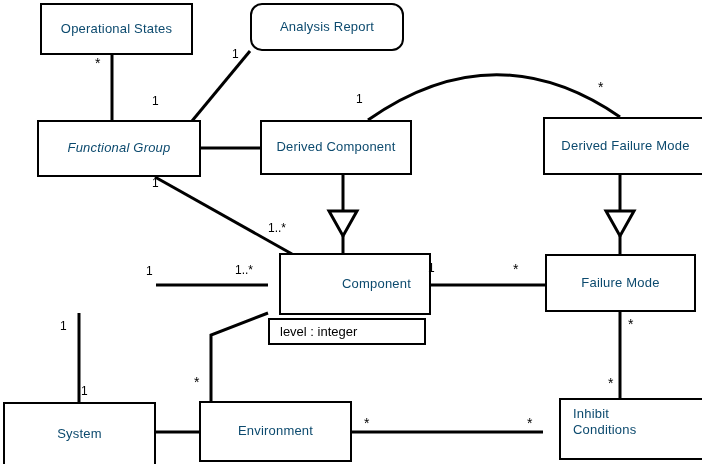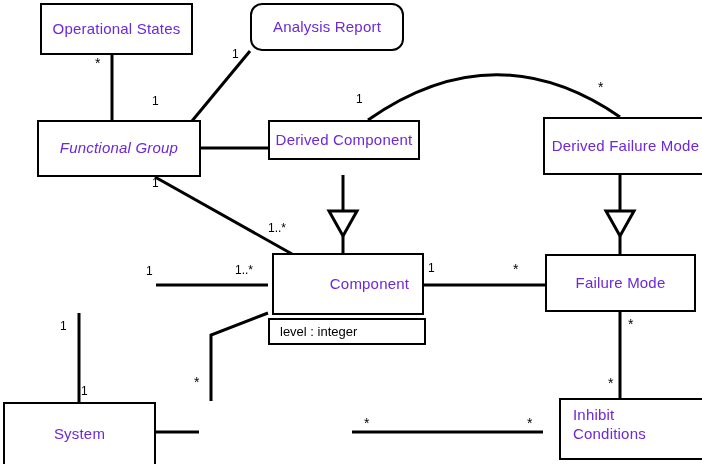--- a/index.html
+++ b/index.html
@@ -30,22 +30,22 @@
     z-index: 5;
   }
   .uml-name-compartment {
     display: flex;
     align-items: center;
     justify-content: center;
     width: 100%;
     height: 100%;
     box-sizing: border-box;
     text-align: center;
-    font-size: 15px;
-    color: #6d28d9;
+    font-size: 13px;
+    color: #0c4a6e;
     letter-spacing: 0.2px;
     line-height: 1.25;
   }
   .uml-name-compartment.left-align {
     justify-content: flex-start;
     text-align: left;
     align-items: flex-start;
     padding: 6px 0 0 12px;
   }
   .uml-attr-compartment {
@@ -118,45 +118,48 @@
   </div>
 
   <div class="uml-class" style="left:250px; top:3px; width:154px; height:48px;border-radius:12px;">
     <div class="uml-name-compartment">Analysis Report</div>
   </div>
 
   <div class="uml-class" style="left:37px; top:120px; width:164px; height:57px;font-style:italic;">
     <div class="uml-name-compartment">Functional Group</div>
   </div>
 
-  <div class="uml-class" style="left:268px; top:120px; width:152px; height:40px;">
+  <div class="uml-class" style="left:260px; top:120px; width:152px; height:55px;">
     <div class="uml-name-compartment">Derived Component</div>
   </div>
 
   <div class="uml-class" style="left:543px; top:117px; width:165px; height:58px;">
     <div class="uml-name-compartment">Derived Failure Mode</div>
   </div>
 
 
-  <div class="uml-class" style="left:272px; top:253px; width:152px; height:62px;padding-left:43px;">
+  <div class="uml-class" style="left:279px; top:253px; width:152px; height:62px;padding-left:43px;">
     <div class="uml-name-compartment">Component</div>
   </div>
 
   <div class="uml-attr-compartment" style="left:268px; top:318px; width:158px; height:27px;">
     <span>level : integer</span>
   </div>
 
   <div class="uml-class" style="left:545px; top:254px; width:151px; height:58px;">
     <div class="uml-name-compartment">Failure Mode</div>
   </div>
 
   <div class="uml-class" style="left:3px; top:402px; width:153px; height:64px;">
     <div class="uml-name-compartment">System</div>
   </div>
 
+  <div class="uml-class" style="left:199px; top:401px; width:153px; height:61px;">
+    <div class="uml-name-compartment">Environment</div>
+  </div>
 
   <div class="uml-class" style="left:543px; top:398px; width:153px; height:62px;margin-left:16px;">
     <div class="uml-name-compartment left-align" style="white-space: pre-line;">Inhibit
 Conditions</div>
   </div>
 
   <div class="mult-label star" style="left:95px; top:56px;">*</div>
   <div class="mult-label" style="left:232px; top:48px;">1</div>
   <div class="mult-label" style="left:152px; top:95px;">1</div>
   <div class="mult-label" style="left:356px; top:93px;">1</div>

